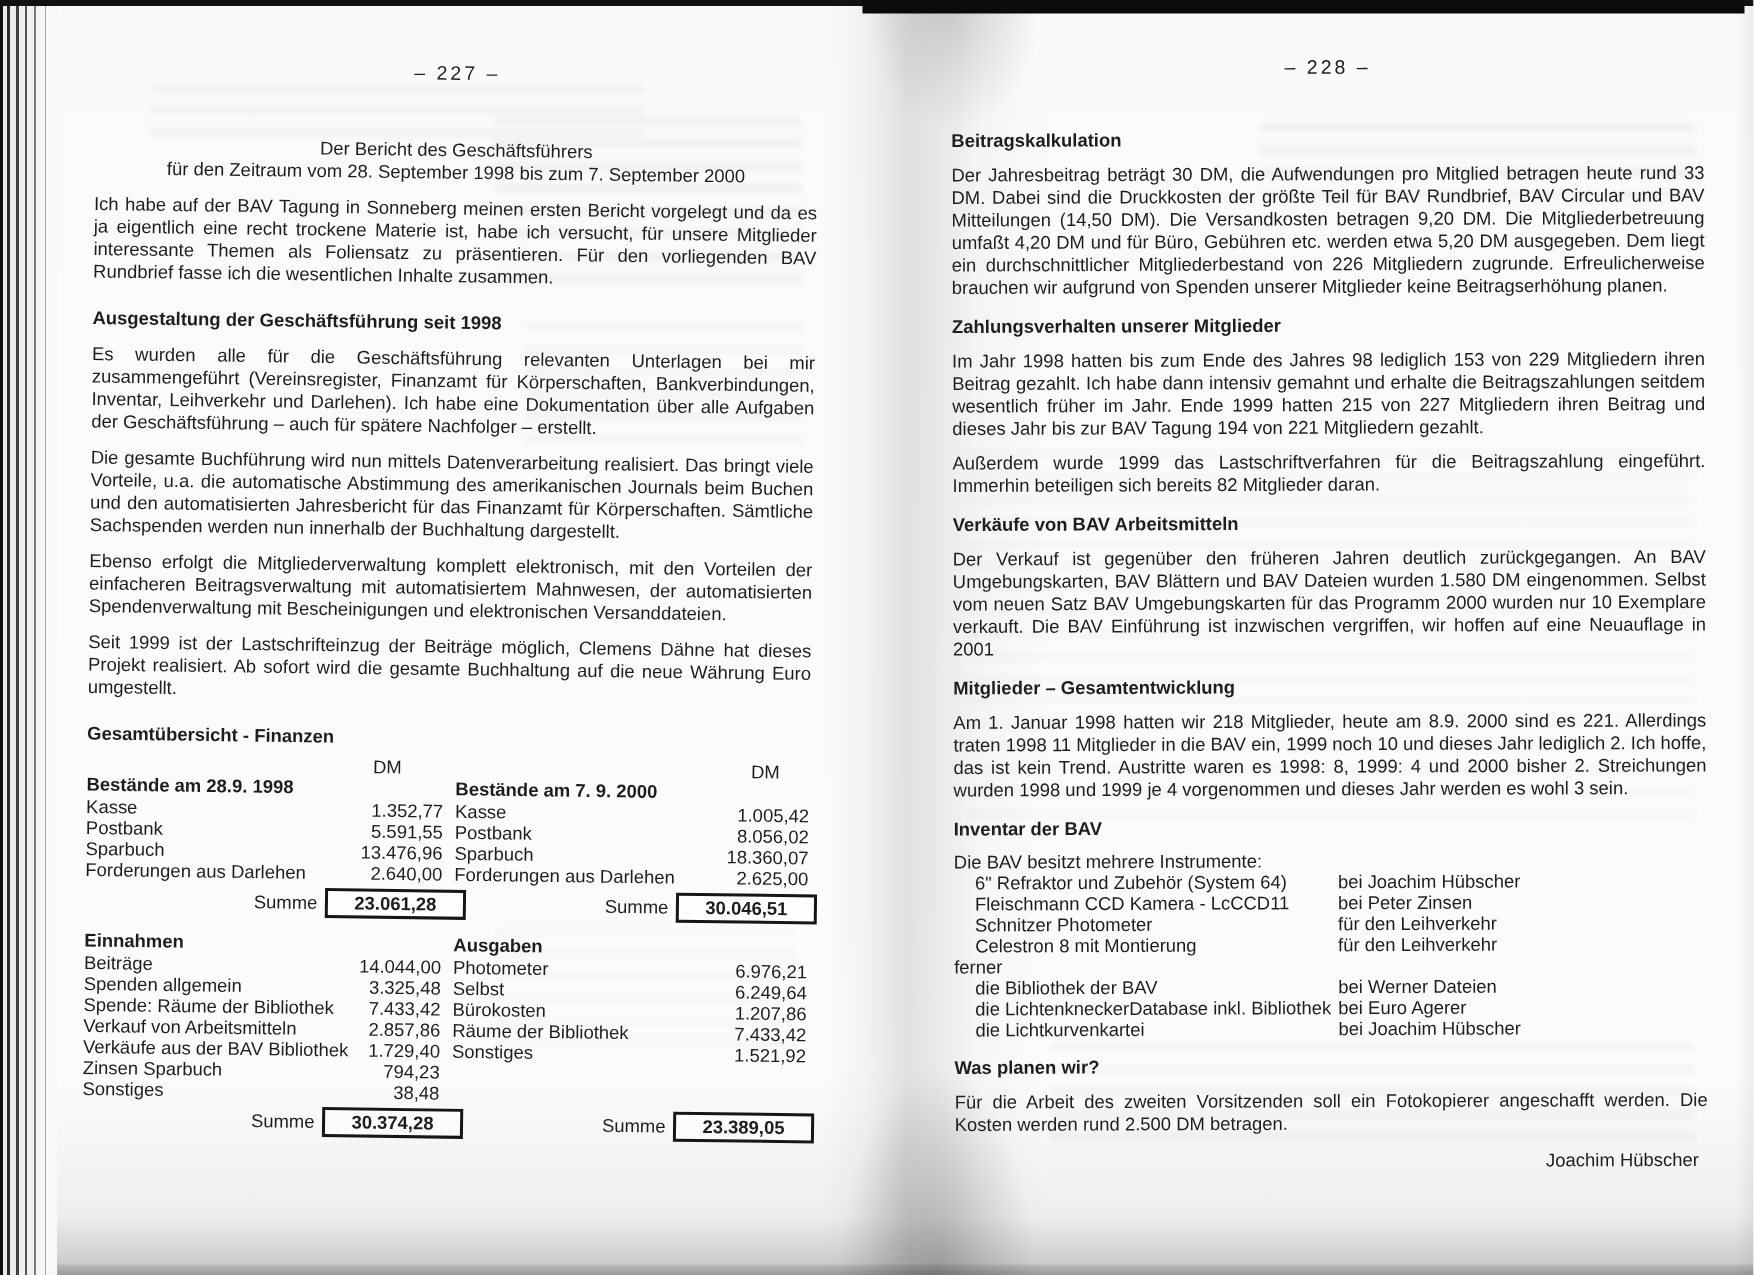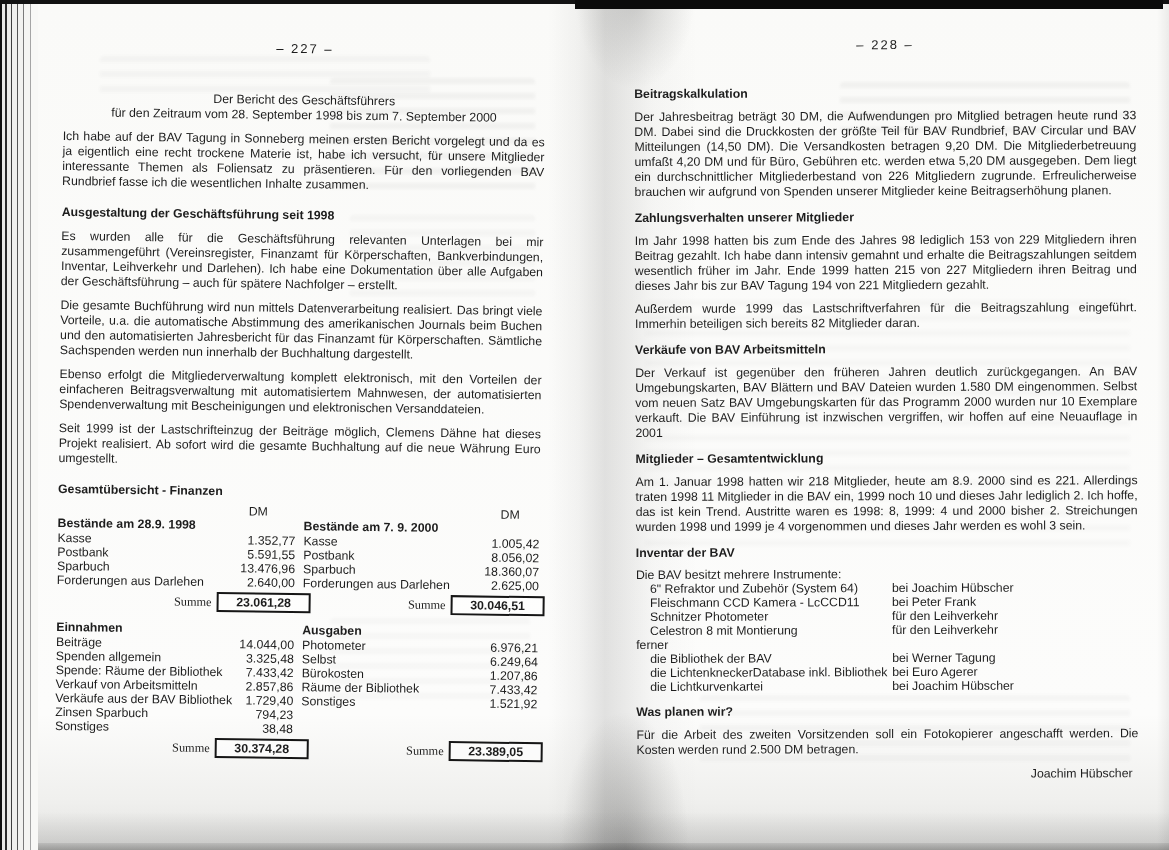--- a/index.html
+++ b/index.html
@@ -59,21 +59,21 @@
   .fin-dm{display:flex;line-height:13px;}
   .fin-dm .dml{width:246px;text-align:right;padding-right:36px;box-sizing:border-box;}
   .fin-dm .dmr{flex:1;text-align:right;padding-right:20px;}
   .fin-cols{display:flex;}
   .fcl{width:246px;box-sizing:border-box;padding-right:8px;}
   .fcr{flex:1;}
   .ftitle{font-weight:bold;line-height:15px;}
   .frow{display:flex;justify-content:space-between;line-height:14px;}
   .fv{text-align:left;white-space:nowrap;}
   .fsum{display:flex;justify-content:flex-end;align-items:center;margin-top:3px;line-height:16px;}
-  .fsum .slabel{margin-right:5px;font-family:Liberation Serif, serif;}
+  .fsum .slabel{margin-right:5px;}
   .sumbox{border:2px solid #161616;font-weight:bold;padding:0 10px;min-width:70px;
     text-align:center;background:rgba(255,255,255,0.55);white-space:nowrap;}
   .fcl .sumbox{margin-right:-16px;}
   .fcr .sumbox{margin-right:-6px;}
   .fsum-push{margin-top:31px;}
   
   .inv-intro{margin-top:7px;line-height:14px;}
   .inv-row{display:flex;line-height:14px;}
   .inv-item{width:256px;padding-left:14px;box-sizing:border-box;}
   .inv-holder{flex:1;}
@@ -251,34 +251,34 @@
     <p class="para">Am 1. Januar 1998 hatten wir 218 Mitglieder, heute am 8.9. 2000 sind es 221. Allerdings traten 1998 11 Mitglieder in die BAV ein, 1999 noch 10 und dieses Jahr lediglich 2. Ich hoffe, das ist kein Trend. Austritte waren es 1998: 8, 1999: 4 und 2000 bisher 2. Streichungen wurden 1998 und 1999 je 4 vorgenommen und dieses Jahr werden es wohl 3 sein.</p>
 
     <h2 class="h">Inventar der BAV</h2>
     <div class="inv-intro">Die BAV besitzt mehrere Instrumente:</div>
     <div class="inv-row">
         <span class="inv-item">6" Refraktor und Zubehör (System 64)</span>
         <span class="inv-holder">bei Joachim Hübscher</span>
       </div>
     <div class="inv-row">
         <span class="inv-item">Fleischmann CCD Kamera - LcCCD11</span>
-        <span class="inv-holder">bei Peter Frank</span>
+        <span class="inv-holder">bei Peter Zinsen</span>
       </div>
     <div class="inv-row">
         <span class="inv-item">Schnitzer Photometer</span>
         <span class="inv-holder">für den Leihverkehr</span>
       </div>
     <div class="inv-row">
         <span class="inv-item">Celestron 8 mit Montierung</span>
         <span class="inv-holder">für den Leihverkehr</span>
       </div>
     <div class="ferner">ferner</div>
     <div class="inv-row">
         <span class="inv-item">die Bibliothek der BAV</span>
-        <span class="inv-holder">bei Werner Tagung</span>
+        <span class="inv-holder">bei Werner Dateien</span>
       </div>
     <div class="inv-row">
         <span class="inv-item">die LichtenkneckerDatabase inkl. Bibliothek</span>
         <span class="inv-holder">bei Euro Agerer</span>
       </div>
     <div class="inv-row">
         <span class="inv-item">die Lichtkurvenkartei</span>
         <span class="inv-holder">bei Joachim Hübscher</span>
       </div>
 

